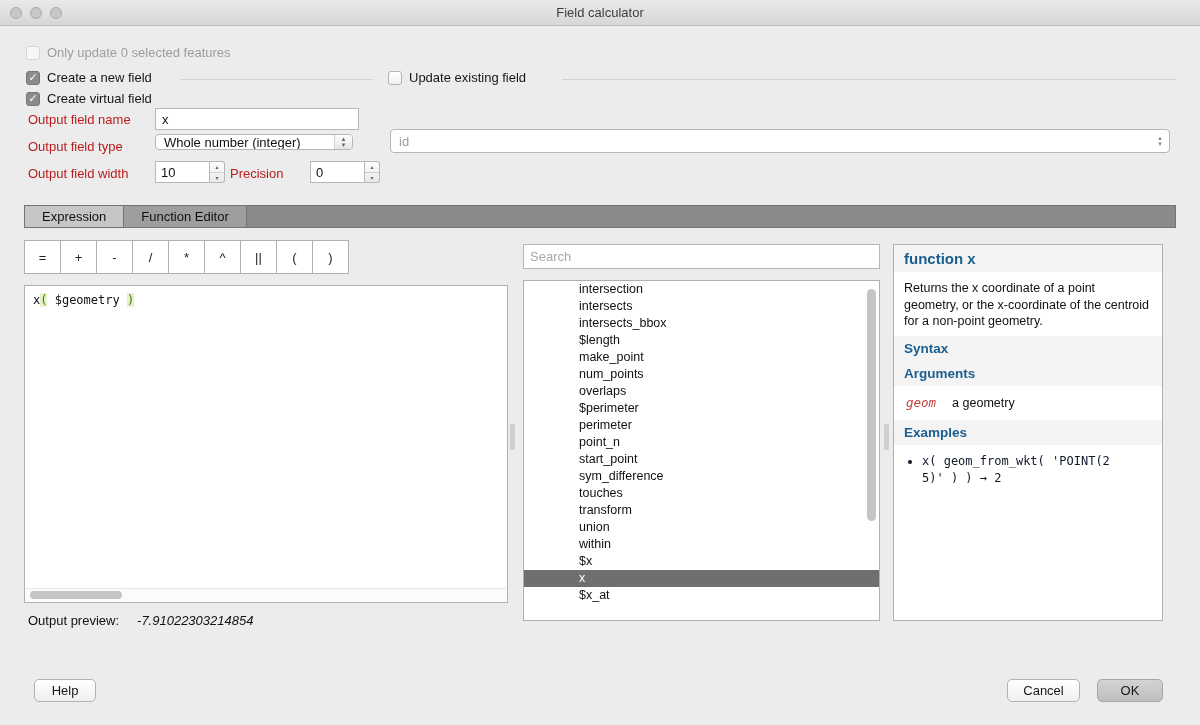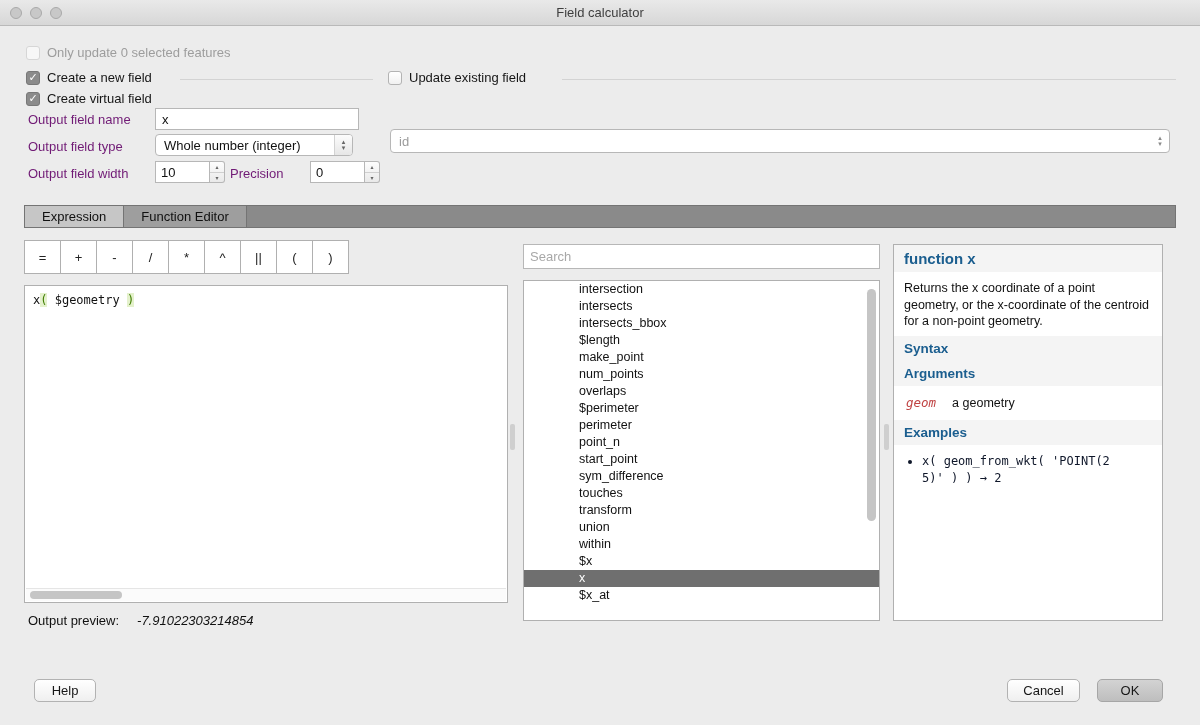--- a/index.html
+++ b/index.html
@@ -16,21 +16,21 @@
   
   .row { position:absolute; display:flex; align-items:center; gap:7px; font-size:13px; color:#161616; }
   .cb { width:14px; height:14px; border-radius:3px; border:1px solid #b3b3b3;
     background:linear-gradient(#ffffff,#f1f1f1); display:flex; align-items:center;
     justify-content:center; font-size:11px; color:#fff; flex:0 0 auto; }
   .cb.checked { background:#8b8b8b; border-color:#787878; }
   .cb.disabled { border-color:#d6d6d6; background:#f7f7f7; }
   .lab.dim { color:#9d9d9d; }
   .hline { position:absolute; height:1px; background:#d3d3d3; }
 
-  .flabel { position:absolute; font-size:13px; color:#701a75; }
+  .flabel { position:absolute; font-size:13px; color:#b91c1c; }
   .tf { position:absolute; border:1px solid #b7b7b7; background:#fff; font-size:13px;
     padding:0 6px; font-family:inherit; color:#111; outline:none; }
   input::placeholder { color:#a8a8a8; }
 
   .combo { position:absolute; border:1px solid #b7b7b7; border-radius:4px; background:#fff;
     display:flex; align-items:center; overflow:hidden; }
   .combo .ctext { flex:1; padding:0 8px; font-size:13px; color:#111; white-space:nowrap; }
   .combo.dim .ctext { color:#9c9c9c; }
   .stepper { width:18px; align-self:stretch; display:flex; flex-direction:column;
     align-items:center; justify-content:center; border-left:1px solid #d2d2d2;
@@ -143,21 +143,21 @@
     <span class="cb checked">
         <span>✓</span>
       </span>
     <span class="lab">Create virtual field</span>
   </div>
 
   <div class="flabel" style="left:28px; top:112px;">Output field name</div>
   <input class="tf" style="left: 155px; top: 108px; width: 204px; height: 22px;" value="x">
 
   <div class="flabel" style="left:28px; top:139px;">Output field type</div>
-  <div class="combo" style="left:155px; top:134px; width:198px; height:22px;">
+  <div class="combo" style="left:155px; top:134px; width:198px; height:16px;">
     <span class="ctext">Whole number (integer)</span>
     <span class="stepper">
       <span>▴</span>
       <span>▾</span>
     </span>
   </div>
 
   <div class="combo dim" style="left:390px; top:129px; width:780px; height:24px;">
     <span class="ctext">id</span>
     <span class="stepper bare">

